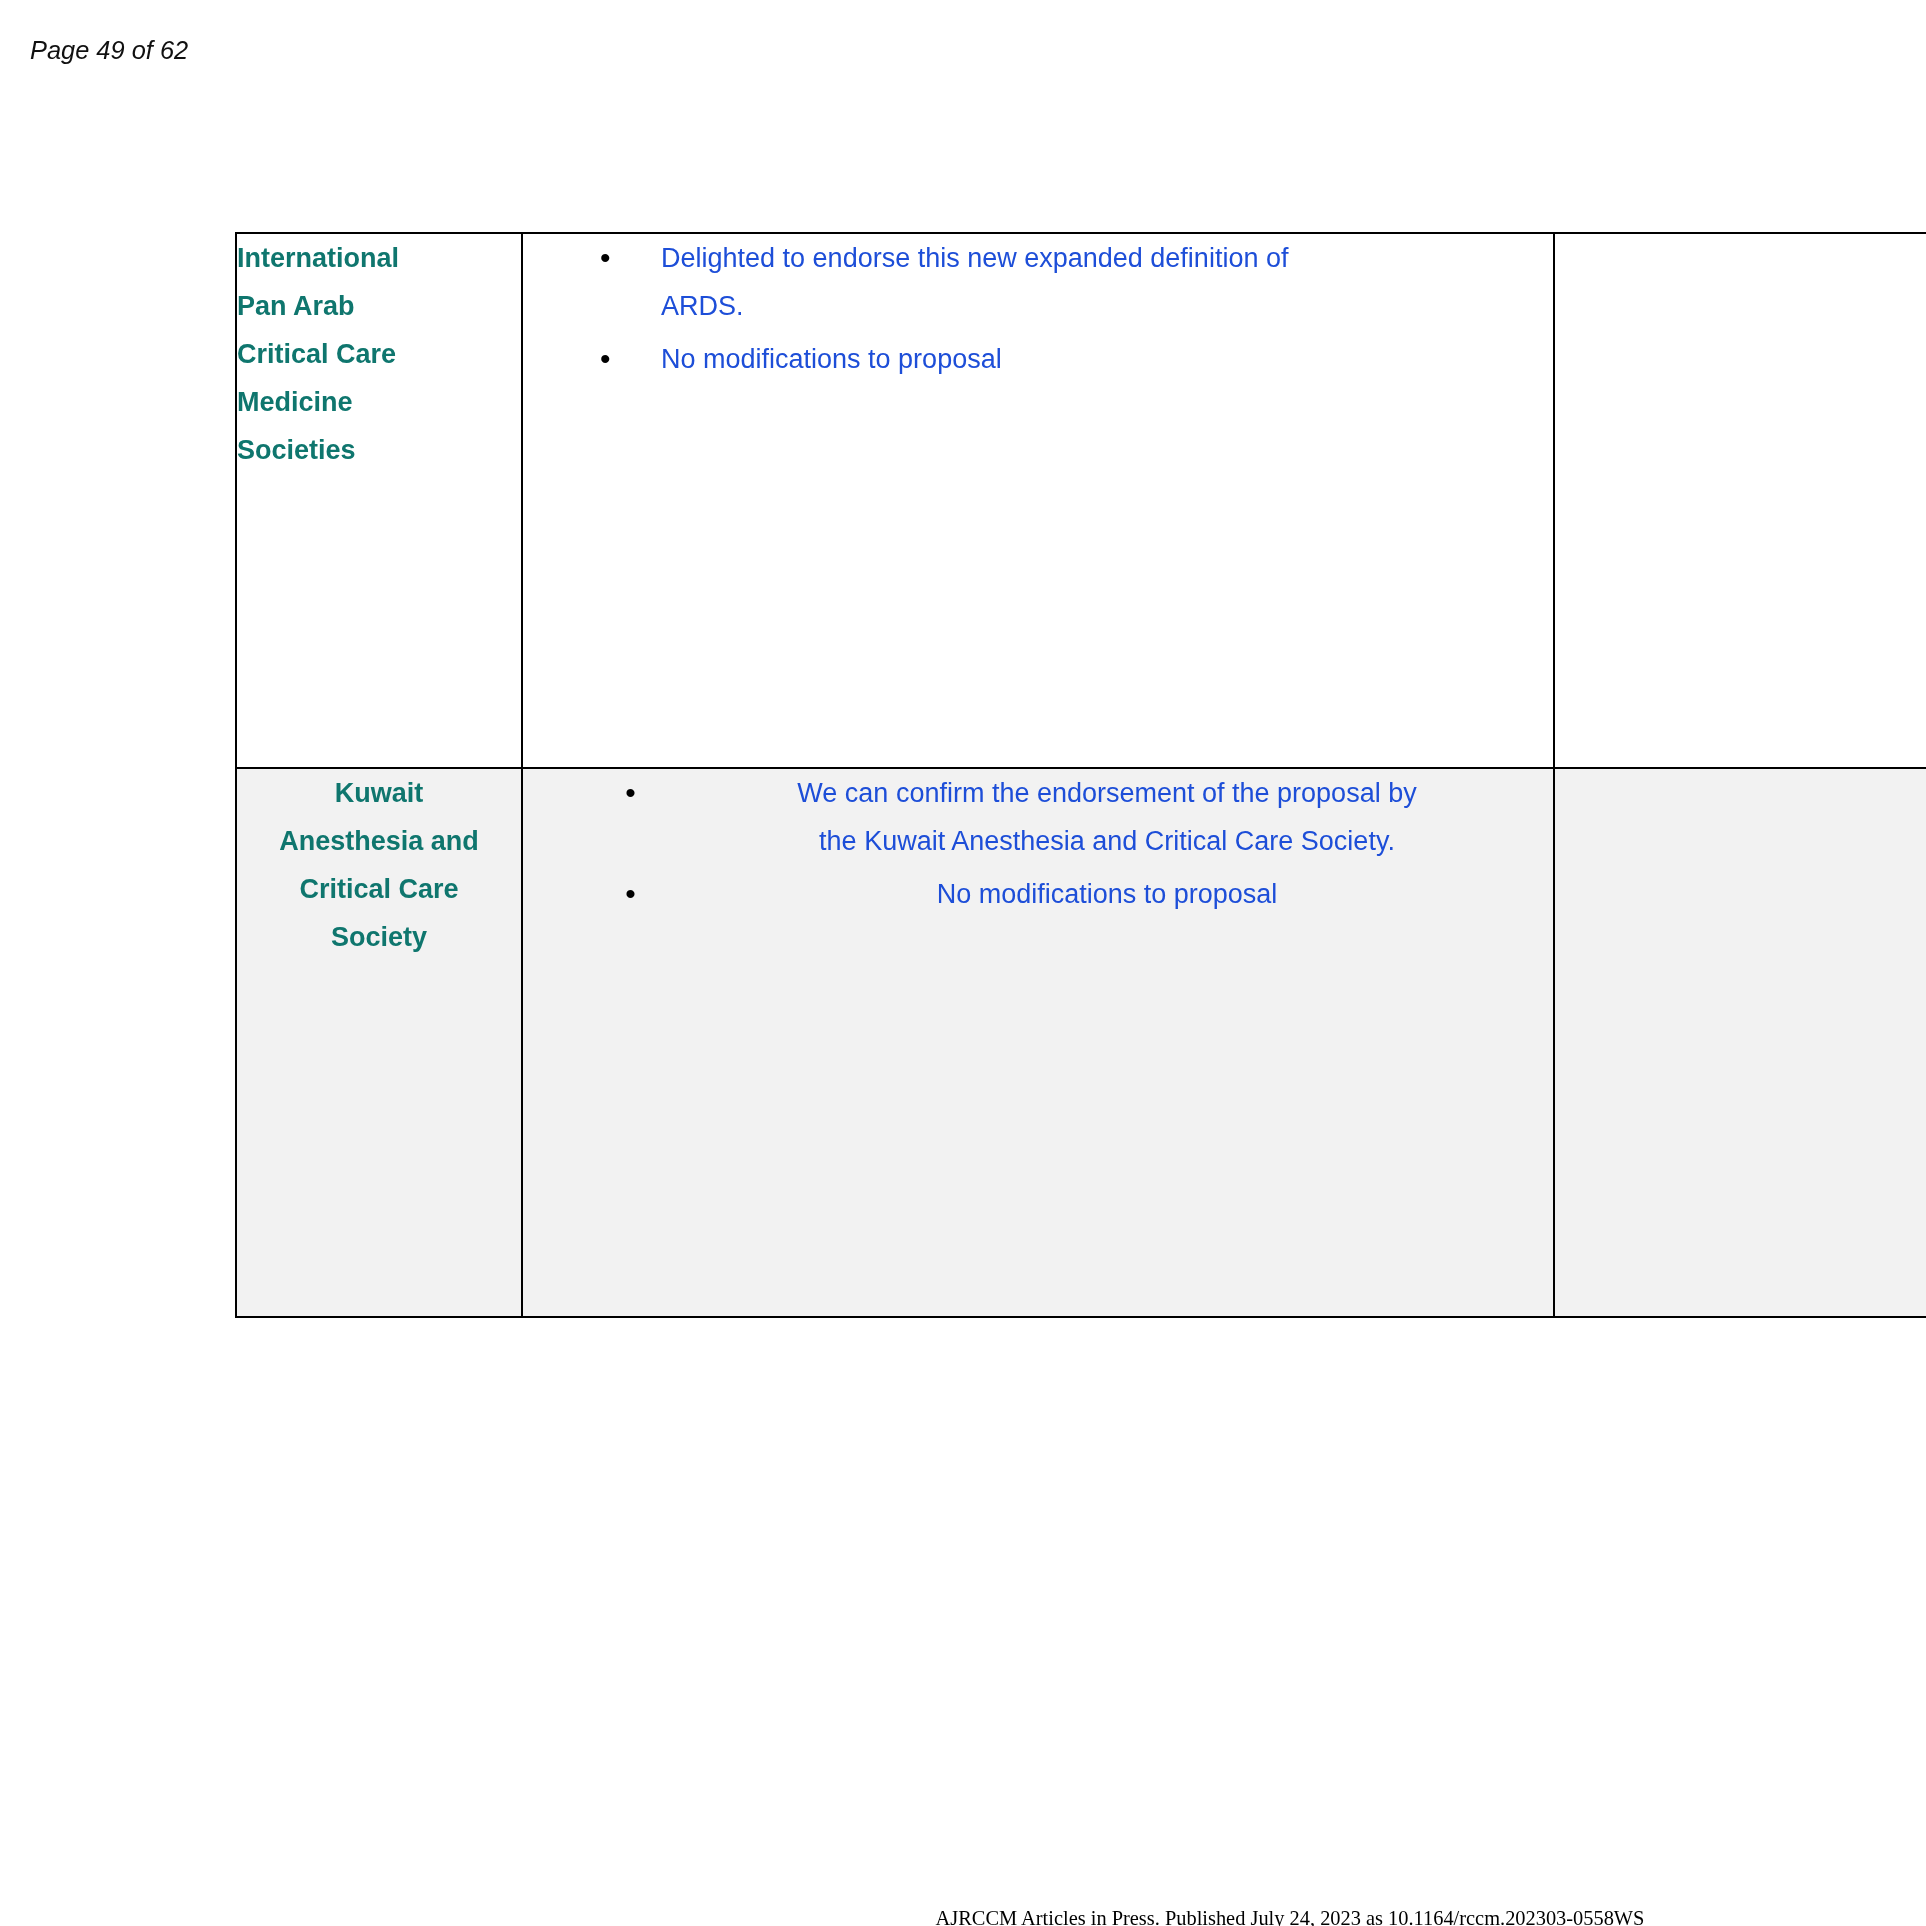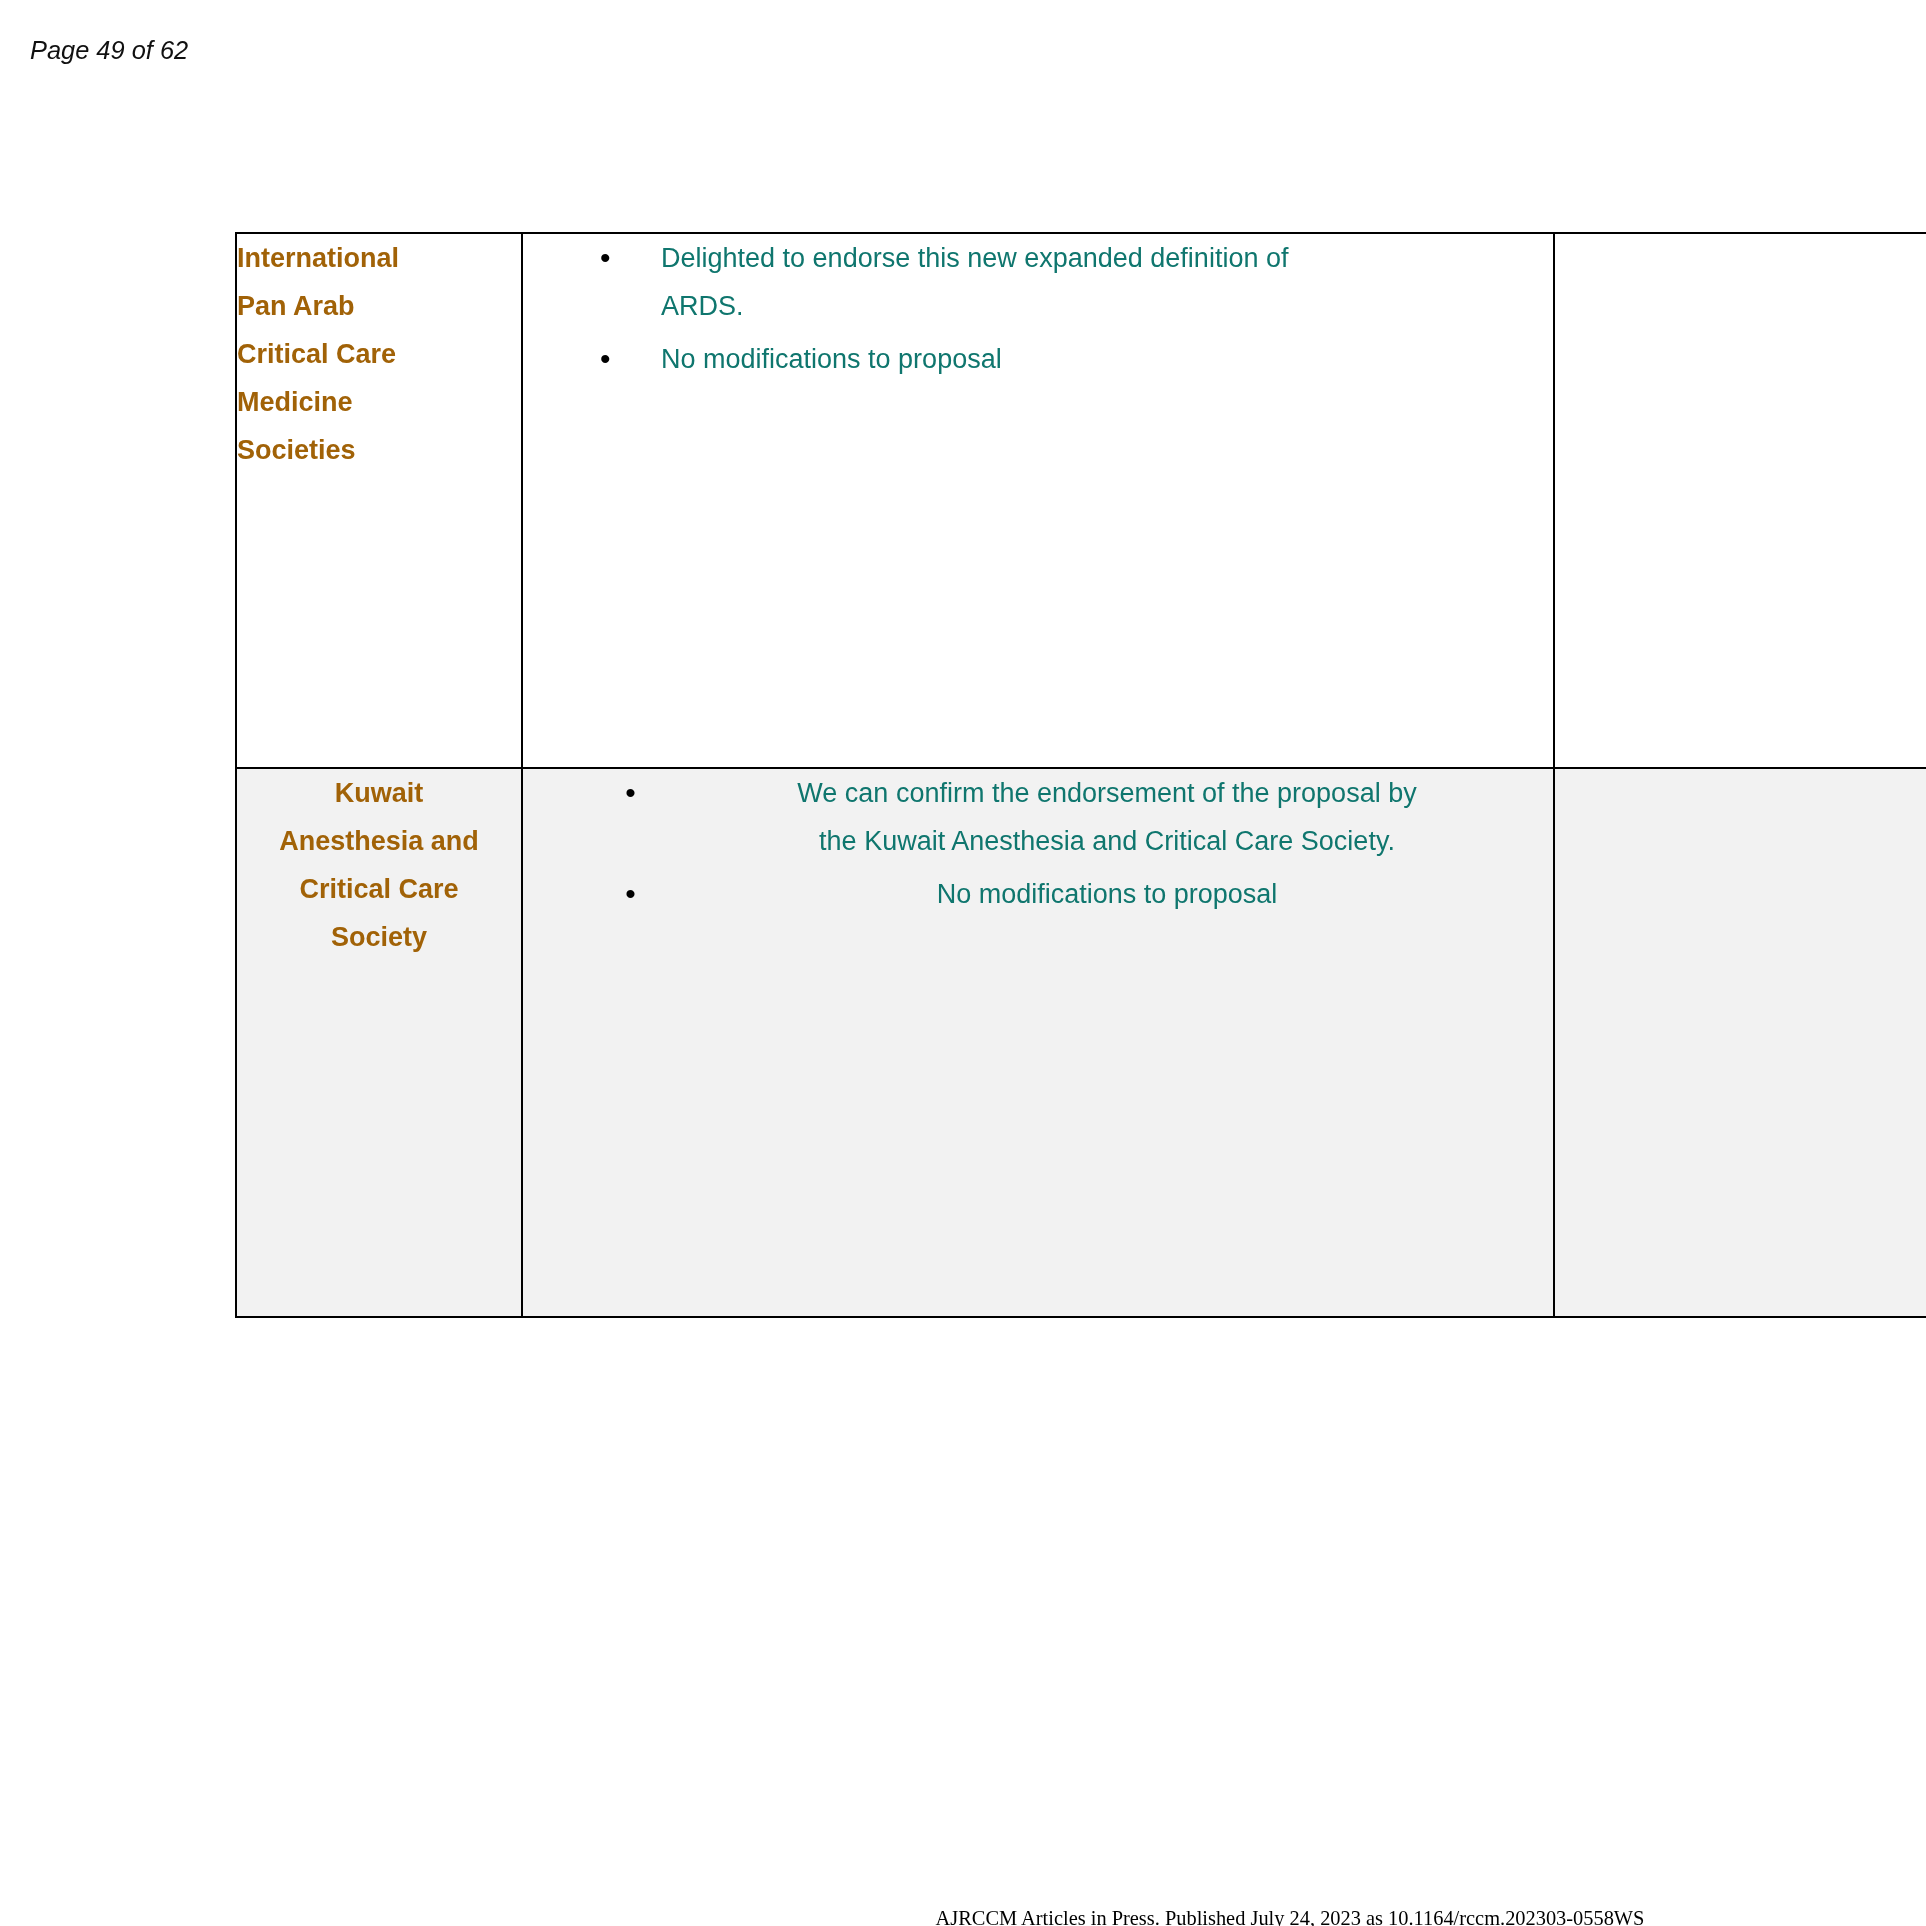--- a/index.html
+++ b/index.html
@@ -48,21 +48,21 @@
 
   .org-cell {
     padding: 11.6px 10px 0 17px;
   }
   .org-text {
     display: block;
     white-space: pre-line;
     font-weight: bold;
     font-size: 27px;
     line-height: 48px;
-    color: #a16207;
+    color: #0f766e;
   }
 
   .comments-cell {
     padding: 11.6px 23px 0 0;
   }
   .bullet-list {
     display: block;
   }
   .bullet-item {
     display: flex;
@@ -74,21 +74,21 @@
     width: 61px;
     font-size: 30px;
     line-height: 48px;
     color: #000000;
   }
   .bullet-text {
     flex: 1;
     white-space: pre-line;
     font-size: 27px;
     line-height: 48px;
-    color: #0f766e;
+    color: #1d4ed8;
   }
 
   .notes-cell {
     
   }
 
   
   .footer {
     position: absolute;
     left: 235px;

